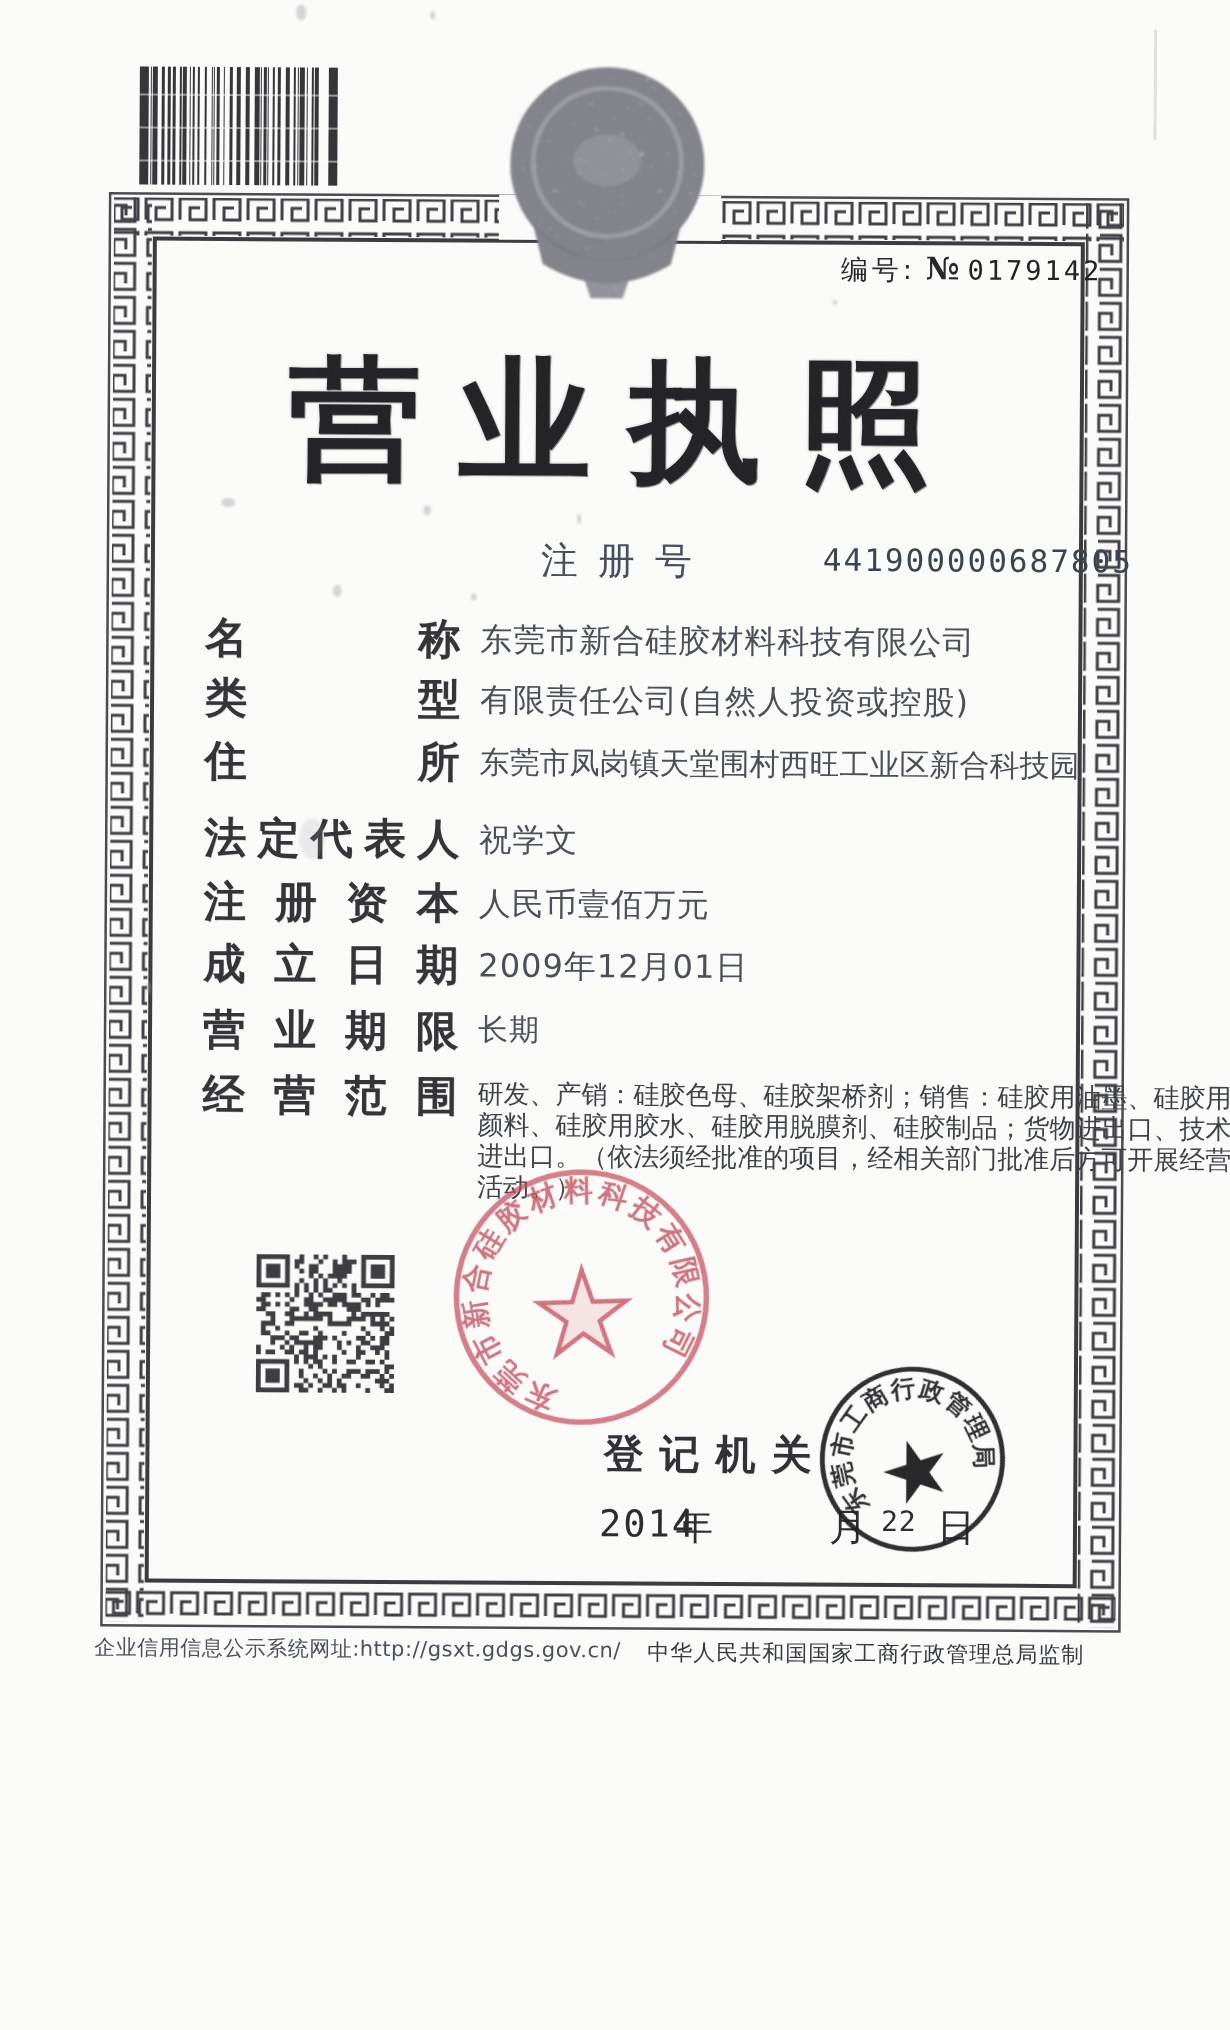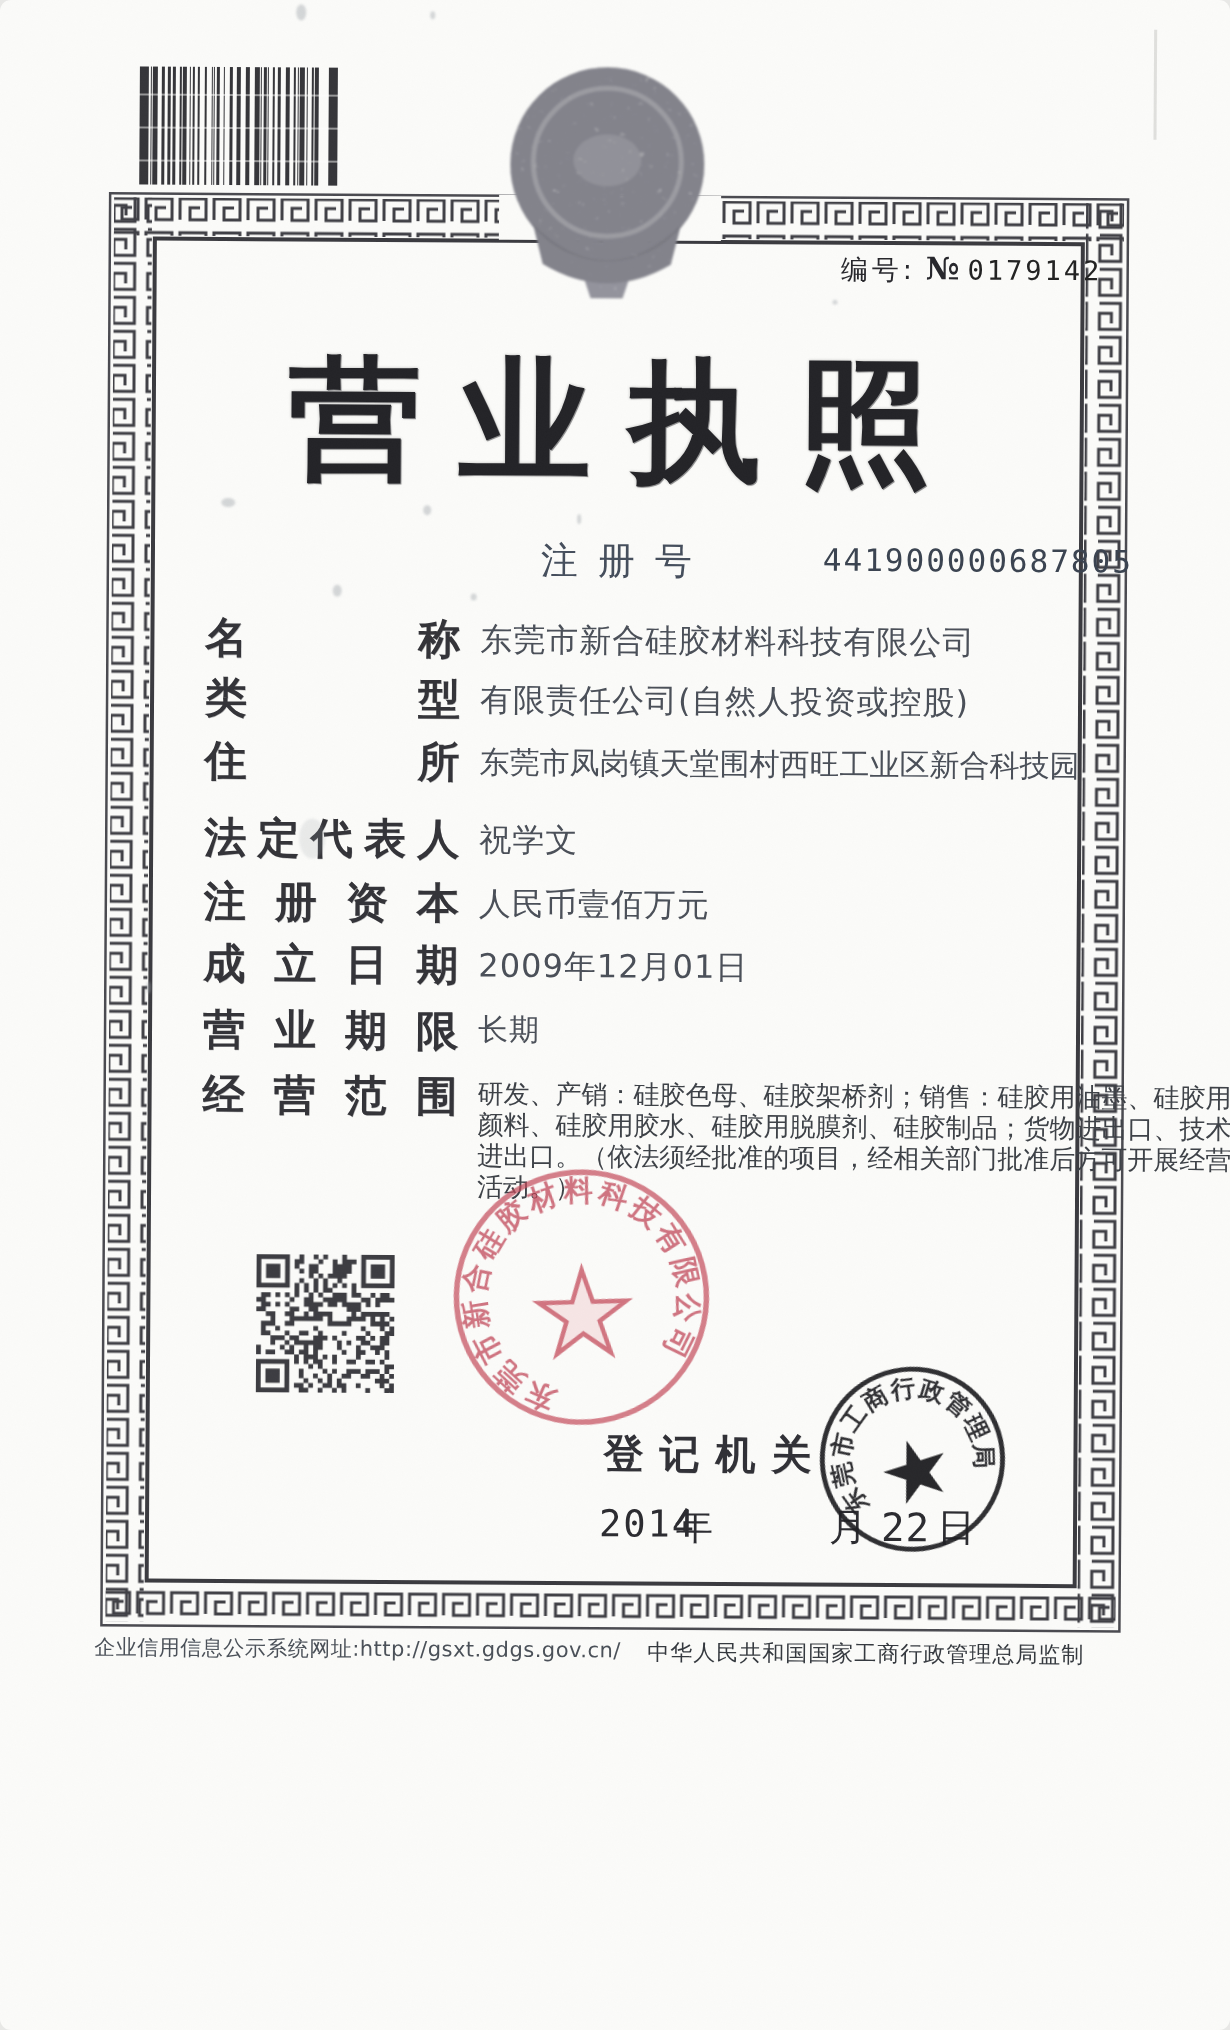--- a/index.html
+++ b/index.html
@@ -1,17 +1,17 @@
 <!DOCTYPE html>
 <html><head>
 <meta charset="utf-8">
 <style>
   html,body{margin:0;padding:0;background:#e8e8e6;}
   #page{position:relative;width:1230px;height:2030px;margin:0 auto;background:#fbfbf9;overflow:hidden;
-        font-family:"DejaVu Sans","Liberation Sans",sans-serif;color:#2e2e33;border-radius:11px;}
+        font-family:"DejaVu Sans","Liberation Sans",sans-serif;color:#2e2e33;}
   .scan{position:absolute;inset:0;transform:rotate(.35deg);transform-origin:45% 35%;}
   .abs{position:absolute;}
   .mono{font-family:"DejaVu Sans Mono","Liberation Mono",monospace;}
   .serif{font-family:"DejaVu Serif","Liberation Serif",serif;}
 
   
   .barcode{left:136px;top:66px;width:198px;height:124px;filter:blur(.5px) contrast(1.15);}
   .emblem{left:498px;top:64px;width:214px;height:236px;filter:blur(1px) contrast(.95);}
   .serial{left:838px;top:248px;white-space:nowrap;color:#26262b;}
   .serial .lab{font-size:27px;letter-spacing:4px;}
@@ -39,21 +39,21 @@
   
   .qr{left:260px;top:1256px;width:138px;height:138px;filter:blur(.4px);}
   .seal{left:450px;top:1162px;width:270px;height:270px;transform:rotate(-10deg);opacity:.88;filter:blur(.4px);}
   .registrar{left:608px;top:1426px;font-size:40px;font-weight:600;letter-spacing:16px;color:#303036;white-space:nowrap;
              text-shadow:.5px .5px 0 rgba(40,40,45,.3);}
   .date{top:1500px;left:0;width:1230px;height:50px;color:#2b2b30;}
   .date span{position:absolute;font-size:38px;}
   .date .y{left:604px;top:2px;font-size:37px;letter-spacing:2px;}
   .date .yu{left:680px;}
   .date .mu{left:834px;}
-  .date .d{left:886px;top:3px;font-size:39px;letter-spacing:1px;}
+  .date .d{left:886px;top:3px;font-size:28px;letter-spacing:1px;}
   .date .du{left:942px;}
   .stamp{left:819px;top:1359px;width:196px;height:196px;transform:rotate(-18deg);opacity:.92;filter:blur(.3px);}
 
   .footer-left{left:100px;top:1636px;font-size:21px;color:#4a5058;letter-spacing:.5px;}
   .footer-right{left:640px;top:1637px;width:450px;text-align:right;font-size:22px;font-weight:500;color:#34383e;letter-spacing:1px;}
 
   
   .art{position:absolute;background:#9aa0a6;opacity:.4;filter:blur(1px);border-radius:50%;}
   .streak{position:absolute;background:#d4d4d2;opacity:.7;}
   .grain{position:absolute;inset:0;pointer-events:none;opacity:.5;}

